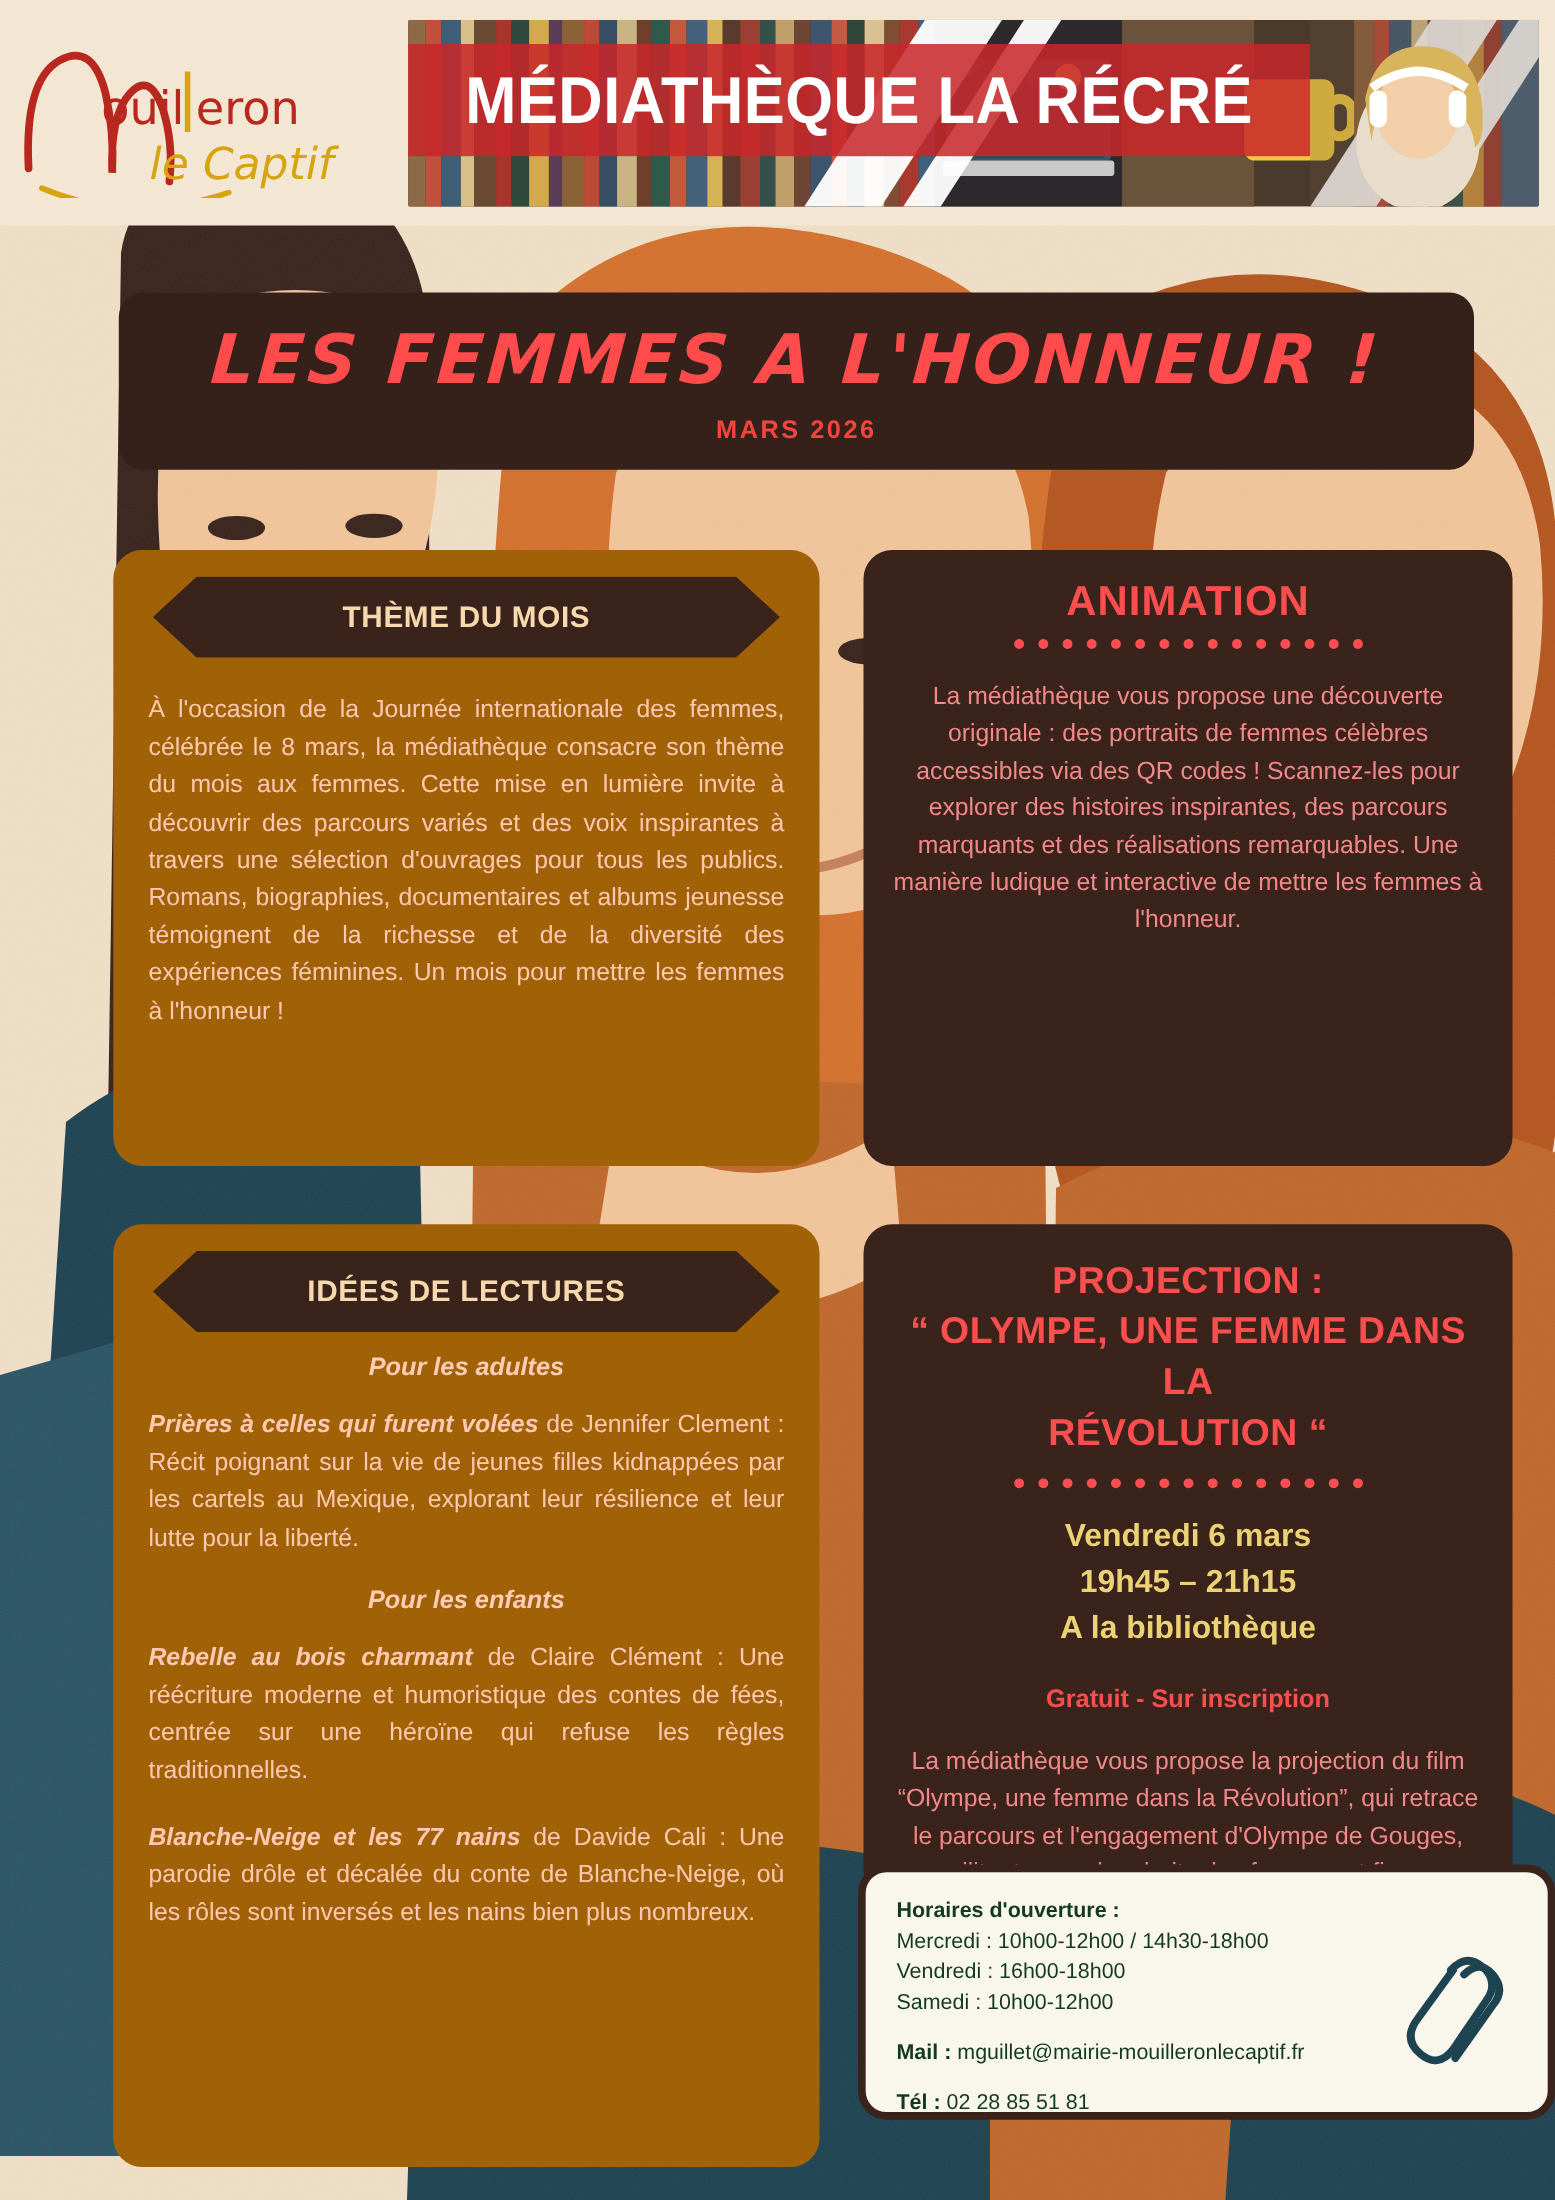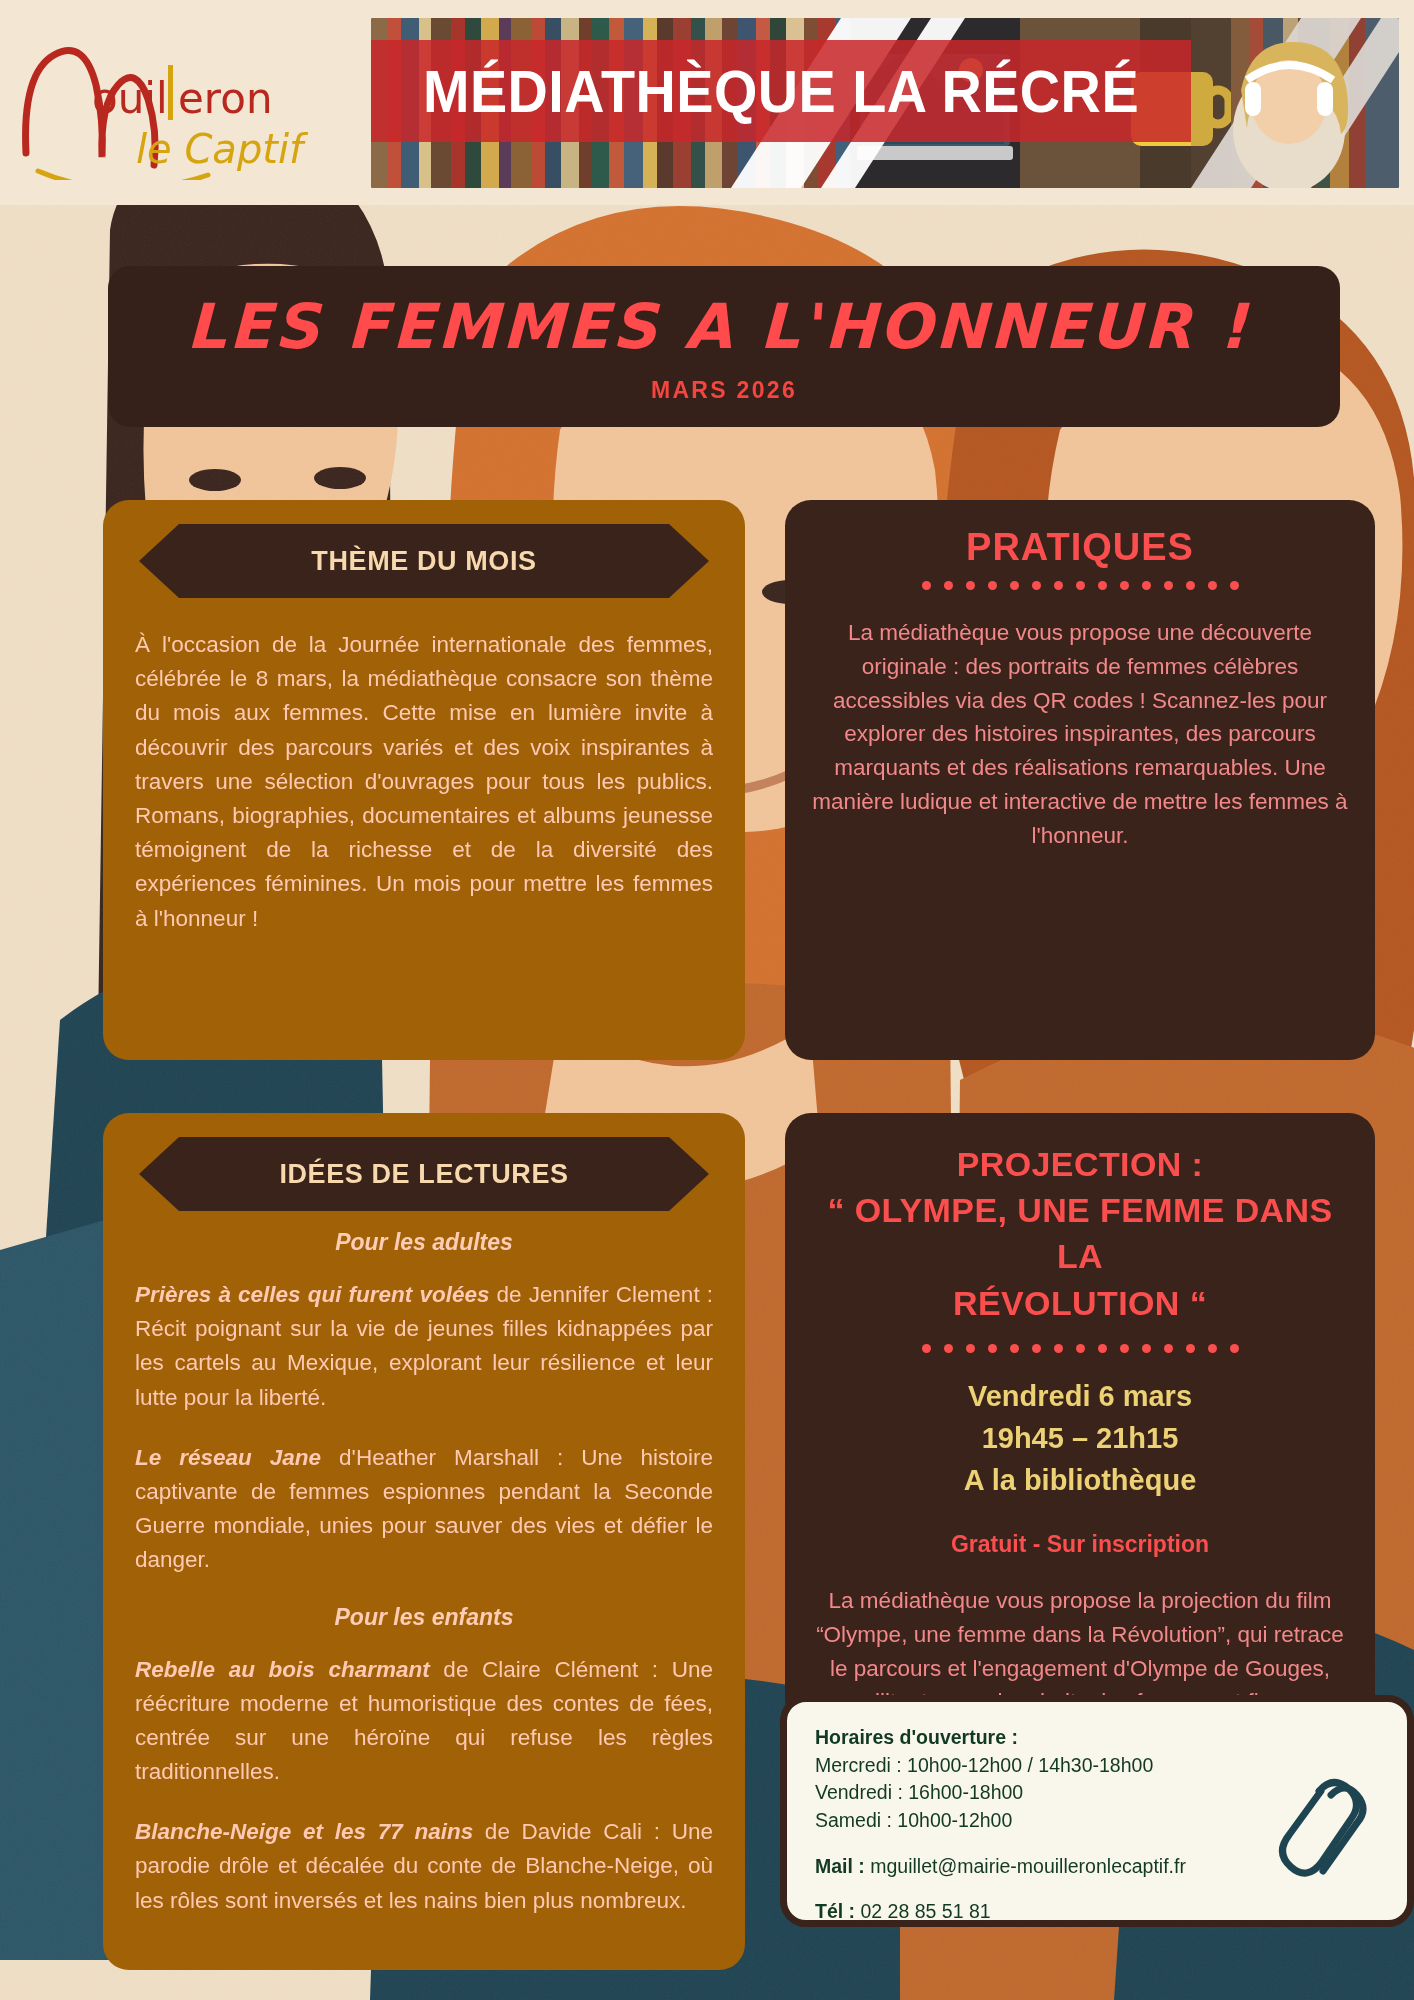--- a/index.html
+++ b/index.html
@@ -269,21 +269,21 @@
 </div>
 
 <div class="card card-coral" style="left:103px; top:500px; width:642px; height:560px;">
   <div class="ribbon" style="width:570px;">
     <span>THÈME DU MOIS</span>
   </div>
   <p class="body-text coral-body" style="margin:30px 32px 0;">À l'occasion de la Journée internationale des femmes, célébrée le 8 mars, la médiathèque consacre son thème du mois aux femmes. Cette mise en lumière invite à découvrir des parcours variés et des voix inspirantes à travers une sélection d'ouvrages pour tous les publics. Romans, biographies, documentaires et albums jeunesse témoignent de la richesse et de la diversité des expériences féminines. Un mois pour mettre les femmes à l'honneur !</p>
 </div>
 
 <div class="card card-brown" style="left:785px; top:500px; width:590px; height:560px;">
-  <div class="anim-title" style="margin-top:26px;">PRATIQUES</div>
+  <div class="anim-title" style="margin-top:26px;">ANIMATION</div>
   <div class="dots">
     <i></i>
       <i></i>
       <i></i>
       <i></i>
       <i></i>
       <i></i>
       <i></i>
       <i></i>
       <i></i>
@@ -300,23 +300,20 @@
 <div class="card card-coral" style="left:103px; top:1113px; width:642px; height:857px;">
   <div class="ribbon" style="width:570px;">
     <span>IDÉES DE LECTURES</span>
   </div>
 
   <div class="sub-head">Pour les adultes</div>
 
   <div style="margin:0 32px;">
     <p class="body-text coral-body book">
       <b>Prières à celles qui furent volées</b><span> de Jennifer Clement : Récit poignant sur la vie de jeunes filles kidnappées par les cartels au Mexique, explorant leur résilience et leur lutte pour la liberté.</span>
-    </p>
-    <p class="body-text coral-body book">
-      <b>Le réseau Jane</b><span> d'Heather Marshall : Une histoire captivante de femmes espionnes pendant la Seconde Guerre mondiale, unies pour sauver des vies et défier le danger.</span>
     </p>
   </div>
 
   <div class="sub-head" style="margin-top:6px;">Pour les enfants</div>
 
   <div style="margin:0 32px;">
     <p class="body-text coral-body book">
       <b>Rebelle au bois charmant</b><span> de Claire Clément : Une réécriture moderne et humoristique des contes de fées, centrée sur une héroïne qui refuse les règles traditionnelles.</span>
     </p>
     <p class="body-text coral-body book">

